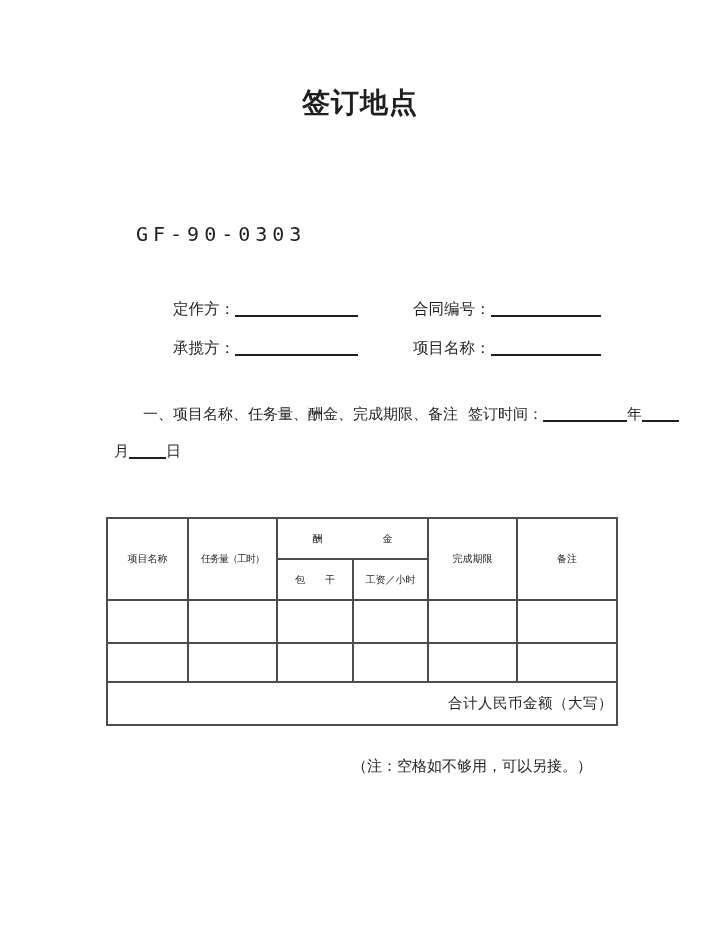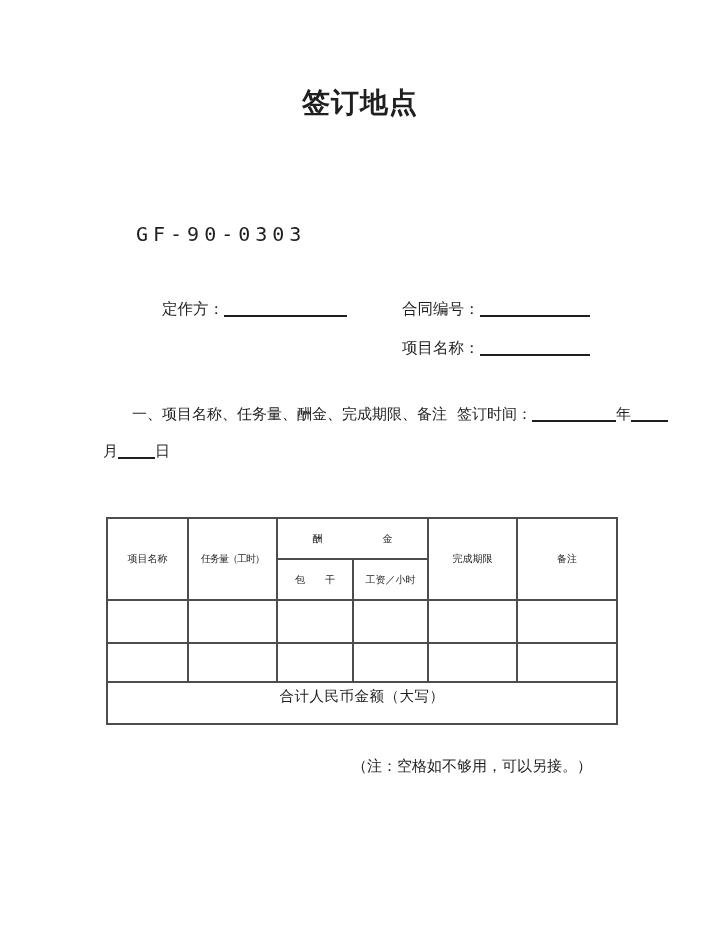--- a/index.html
+++ b/index.html
@@ -27,21 +27,21 @@
   }
   .doc-code{
     position:absolute;
     top:222px;left:136px;
     font-family:"DejaVu Sans Mono",monospace;
     font-size:20px;
     letter-spacing:5px;
   }
   .text-line{
     position:absolute;
-    left:0;width:597px;height:22px;
+    left:11px;width:597px;height:22px;
     font-size:15px;
     line-height:19px;
     white-space:nowrap;
   }
   .abs{position:absolute;top:0;white-space:nowrap;}
   .party-label{font-size:15.5px;}
   .blank{
     display:inline-block;
     height:15px;
     border-bottom:2px solid var(--ink);
@@ -58,23 +58,23 @@
     border:2px solid var(--tbl-border);
     font-size:10px;
     text-align:center;
     vertical-align:middle;
     padding:0;
     overflow:hidden;
     white-space:nowrap;
   }
   .items-table td.tight{letter-spacing:-1px;}
   .items-table td.footer-cell{
-    text-align:center;
+    text-align:right;
     vertical-align:top;
-    padding:4px 3px;
+    padding:11px 3px;
     font-size:14.5px;
     letter-spacing:0.5px;
   }
   .note{
     position:absolute;
     top:757px;left:352px;
     font-size:15px;
     white-space:nowrap;
   }
 </style>
@@ -90,20 +90,23 @@
   <div class="text-line" style="top:299px">
     <span class="abs" style="left:162px">
       <span class="party-label">定作方：</span><span class="blank" style="width:123px"></span>
     </span>
     <span class="abs" style="left:402px">
       <span class="party-label">合同编号：</span><span class="blank" style="width:110px"></span>
     </span>
   </div>
 
   <div class="text-line" style="top:338px">
+    <span class="abs" style="left:162px">
+      <span class="party-label">承揽方：</span><span class="blank" style="width:123px"></span>
+    </span>
     <span class="abs" style="left:402px">
       <span class="party-label">项目名称：</span><span class="blank" style="width:110px"></span>
     </span>
   </div>
 
   <div class="text-line" style="top:441px">
     <span class="abs" style="left:103px">
       <span>月</span><span class="blank" style="width:37px"></span><span>日</span>
     </span>
   </div>

